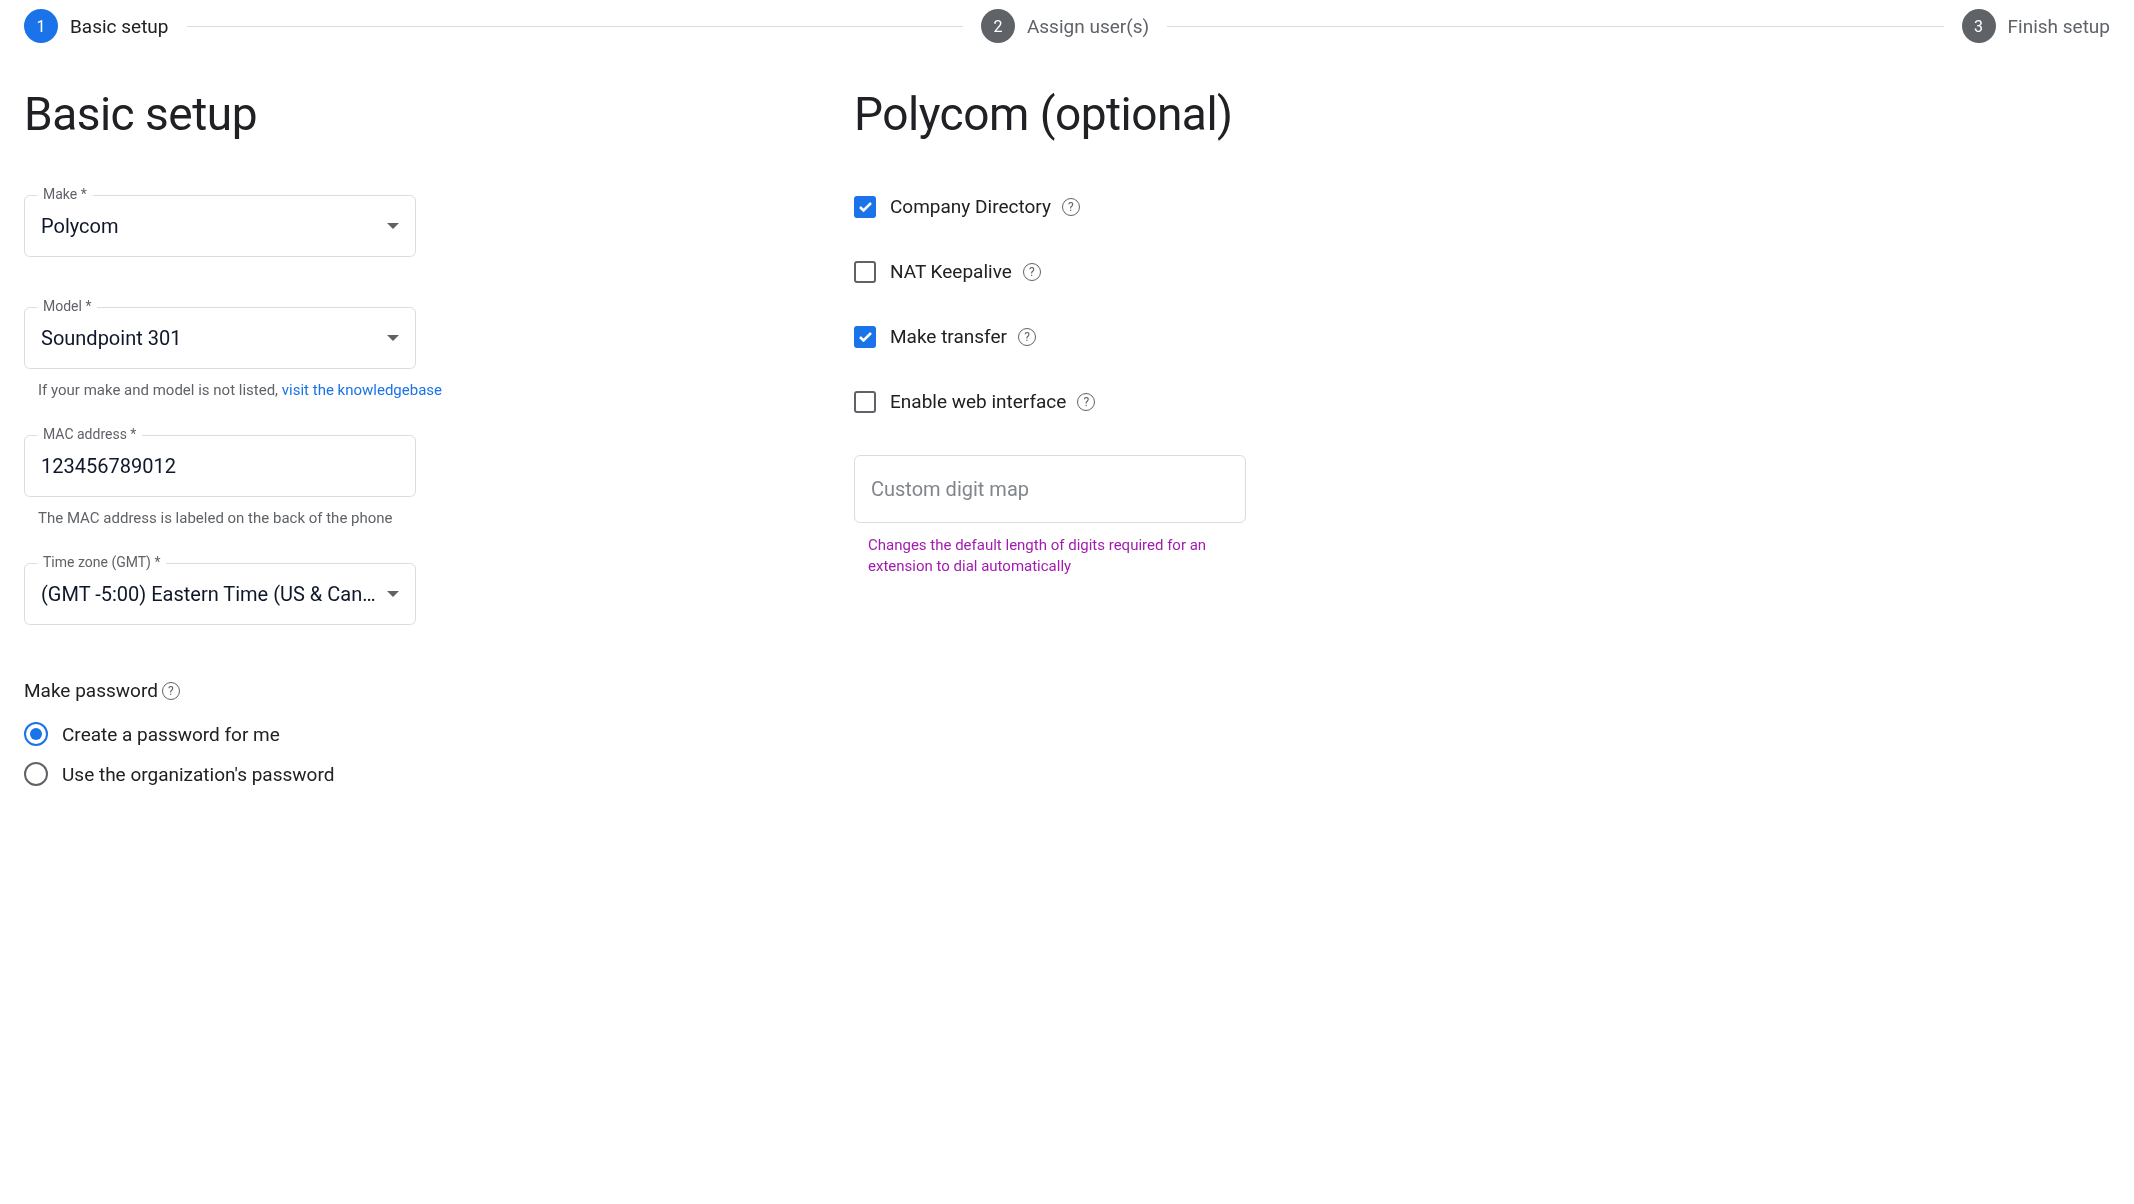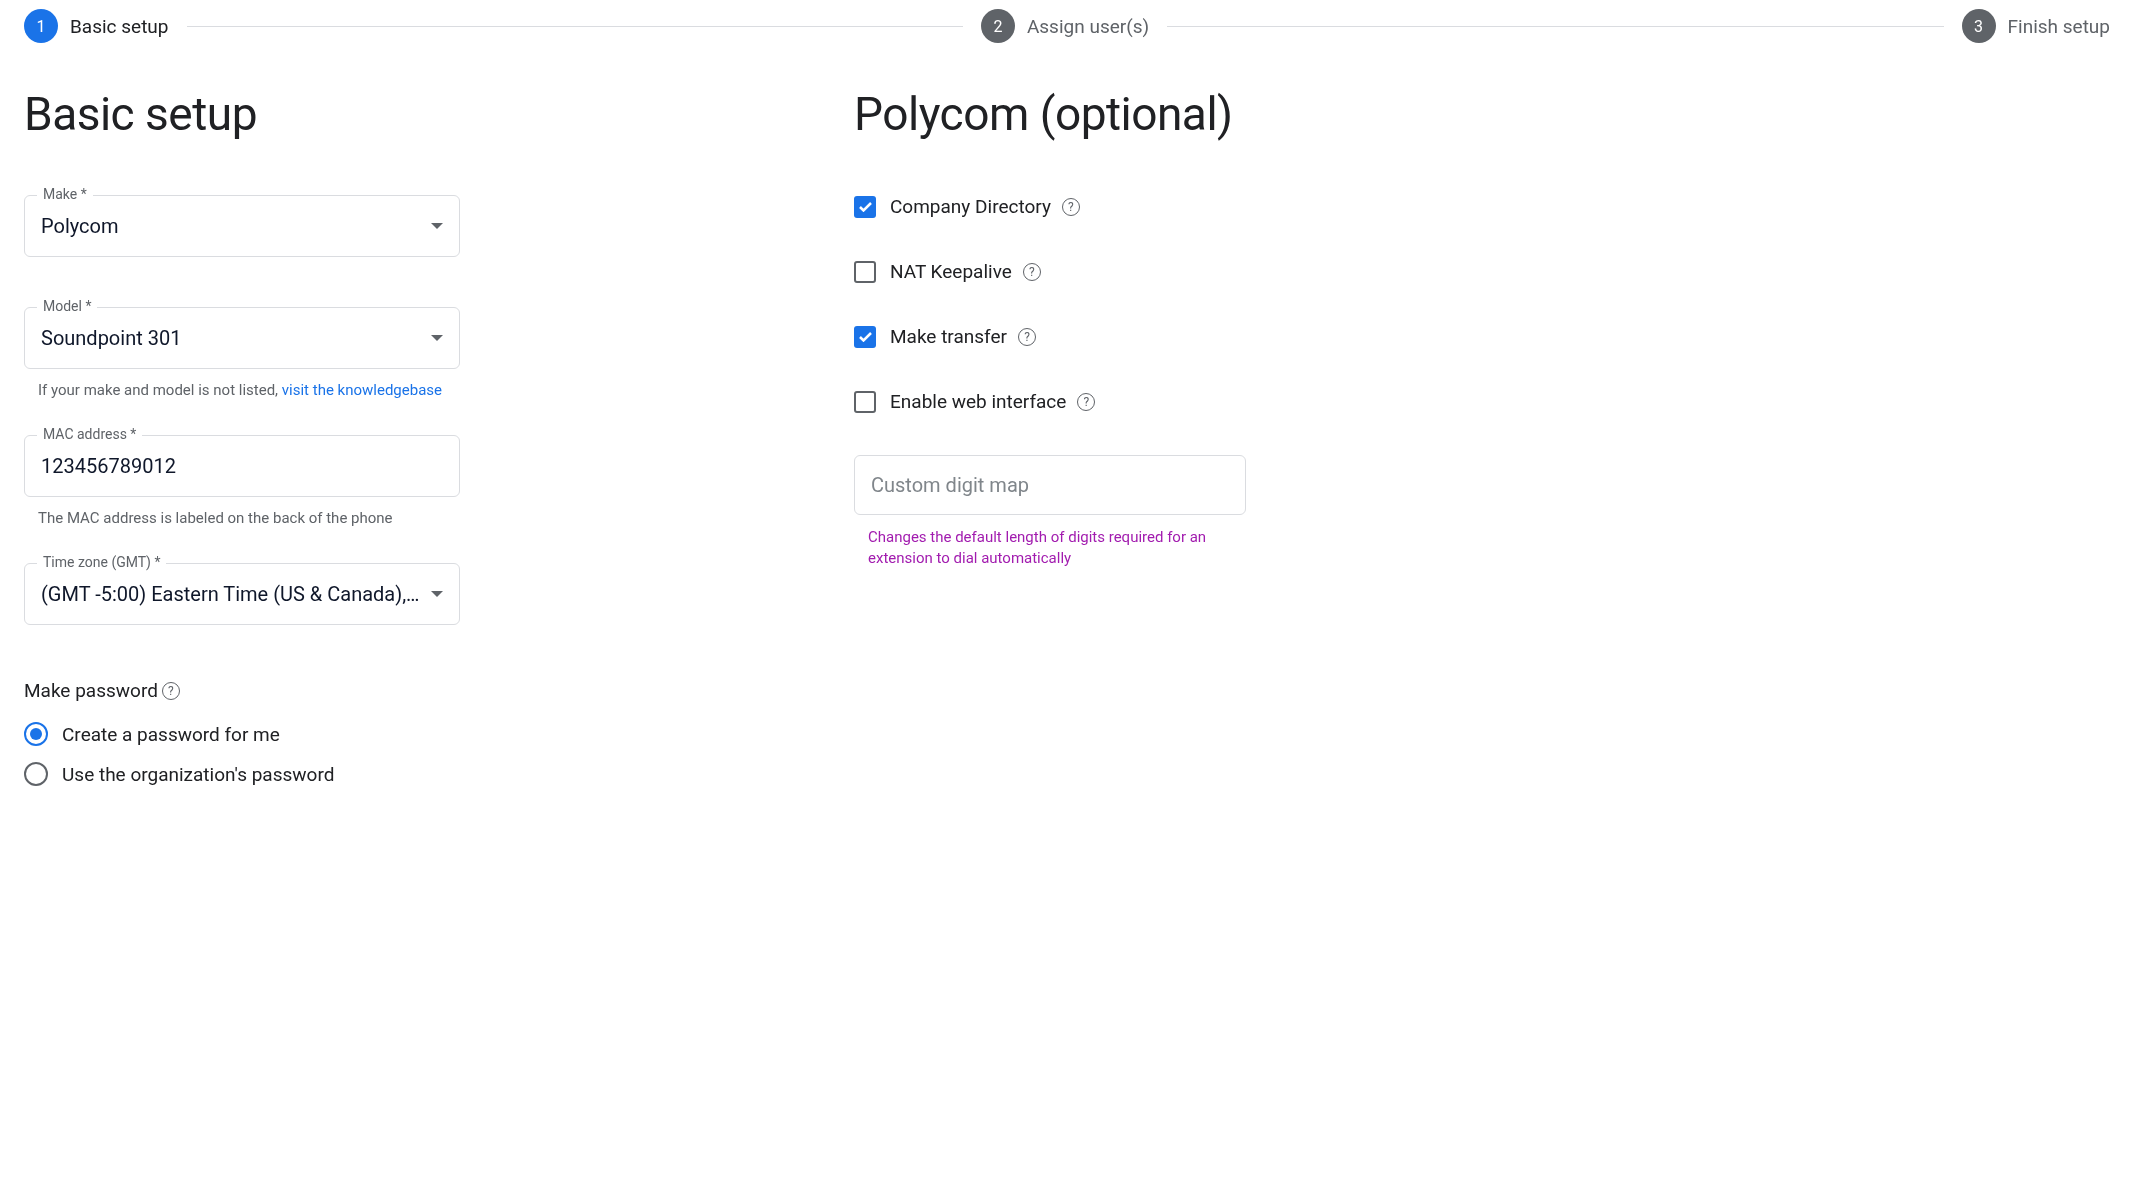--- a/index.html
+++ b/index.html
@@ -65,21 +65,21 @@
     }
     .field {
       position: relative;
       margin-bottom: 50px;
     }
     .field.compact { margin-bottom: 36px; }
     .field-outline {
       border: 1px solid #dadce0;
       border-radius: 6px;
       height: 62px;
-      width: 436px;
+      width: 392px;
       display: flex;
       align-items: center;
       padding: 0 16px;
       position: relative;
       background: #fff;
       margin-top: 23px;
     }
     .field-label {
       position: absolute;
       top: -10px;
@@ -181,21 +181,21 @@
       font-size: 19px;
       color: #202124;
       display: flex;
       align-items: center;
       gap: 11px;
     }
     .adv-input-wrap { margin-top: 18px; }
     .adv-outline {
       border: 1px solid #dadce0;
       border-radius: 6px;
-      height: 60px;
+      height: 68px;
       width: 392px;
       display: flex;
       align-items: center;
       padding: 0 16px;
     }
     .adv-placeholder {
       font-size: 20px;
       color: #80868b;
     }
     .adv-helper {

